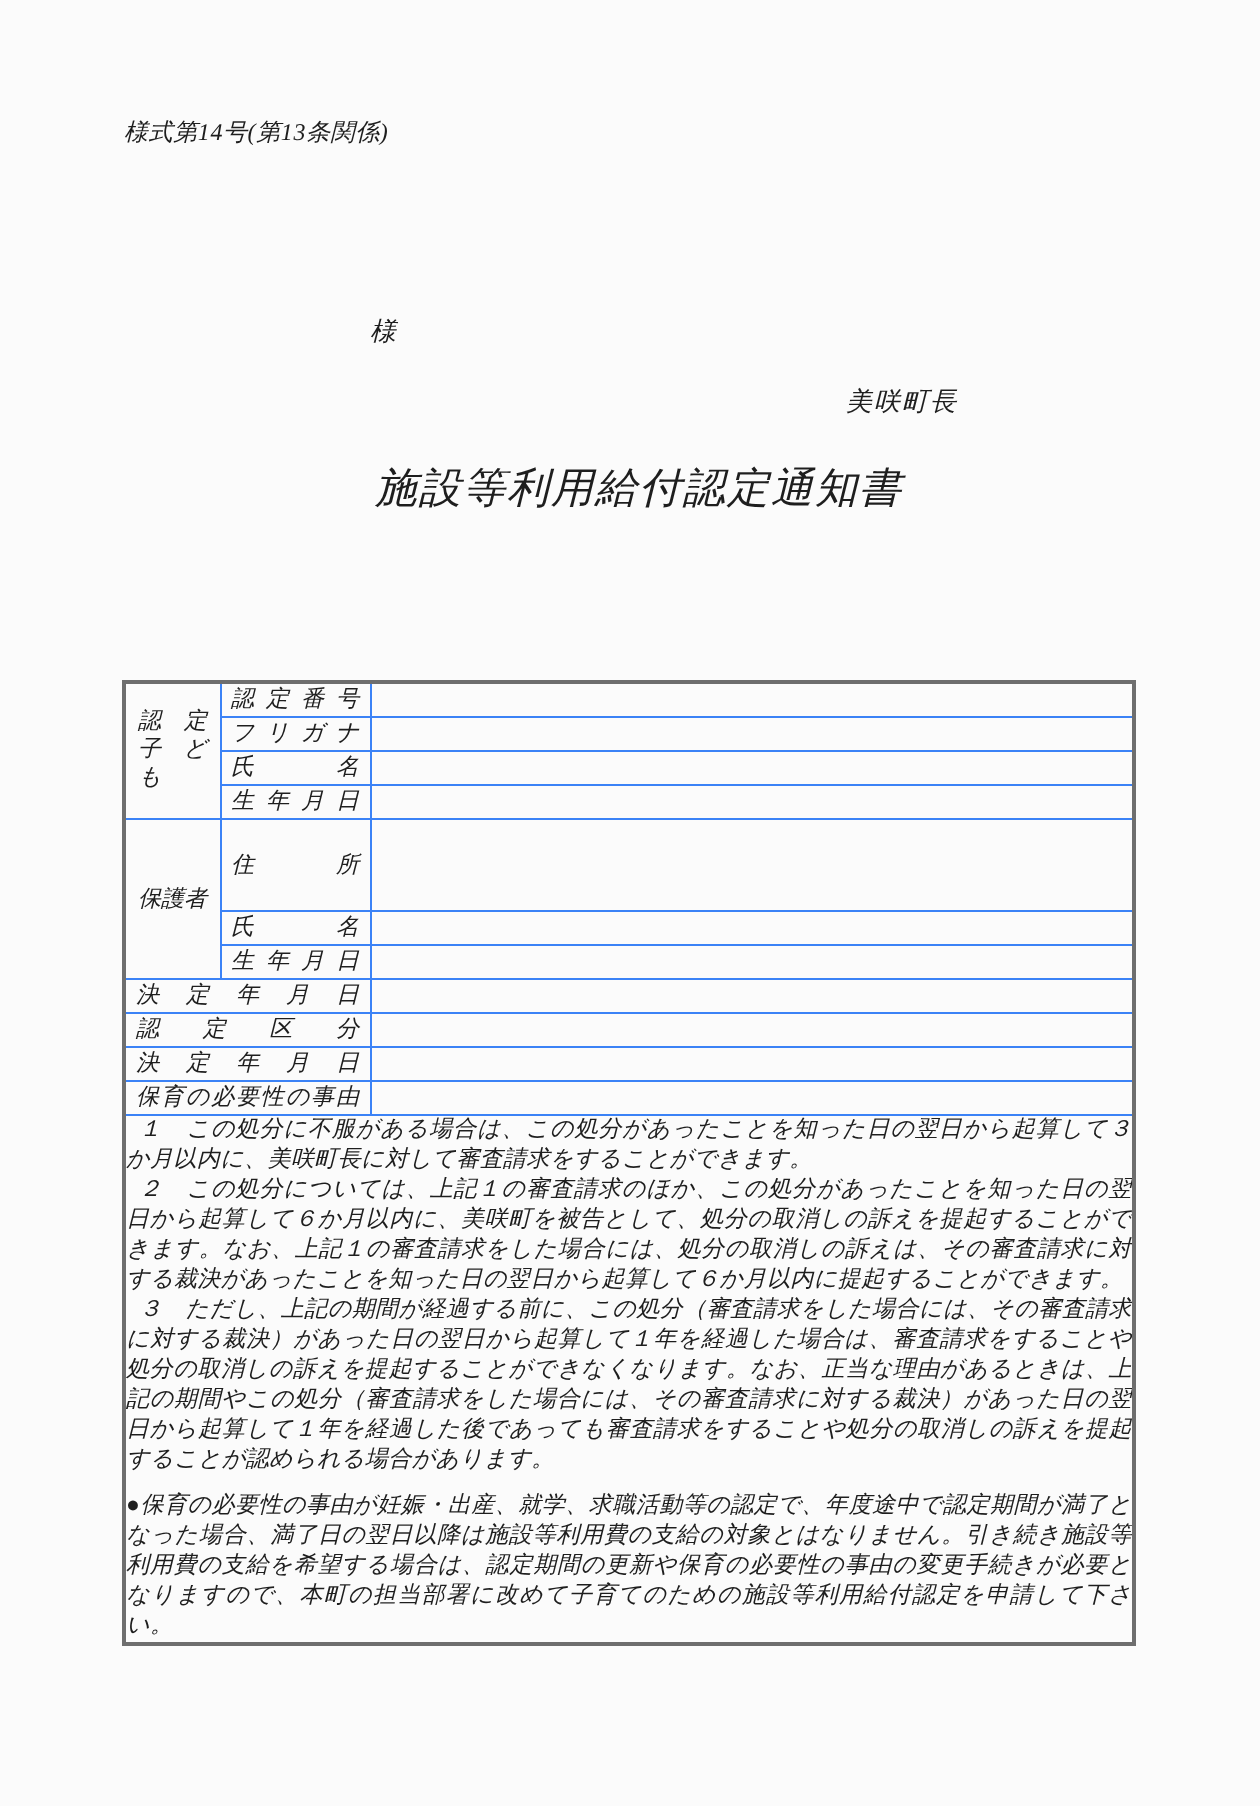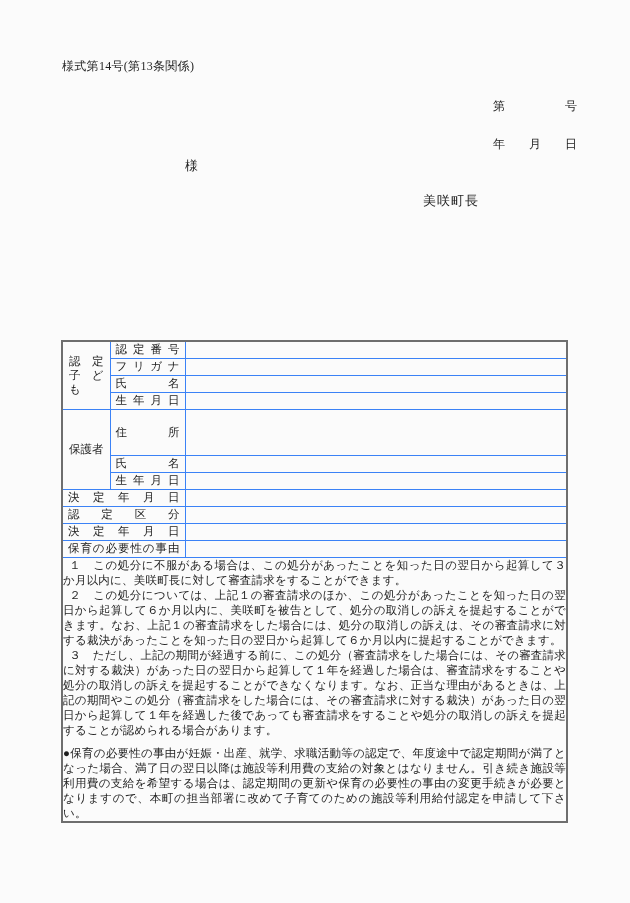--- a/index.html
+++ b/index.html
@@ -7,20 +7,21 @@
     background:#e8e8e8;
     font-family:"Liberation Serif","DejaVu Serif",serif;
   }
   .page{
     position:relative;
     width:630px;height:903px;
     margin:0 auto;
     background:#fbfbfb;
     color:#1e1e1e;
     overflow:hidden;
+    font-style:italic;
   }
   .form-number{
     position:absolute;left:62px;top:58px;
     font-size:12px;letter-spacing:.3px;
   }
   .doc-meta{
     position:absolute;right:53px;top:97px;
     text-align:right;font-size:12px;line-height:19px;
     white-space:pre;
   }
@@ -81,27 +82,26 @@
   p.note-item{margin:0;text-indent:.55em;}
   p.supplement{margin:8px 0 0 0;text-indent:0;}
 </style>
 </head>
 <body>
 
 <div class="page">
 
   <div class="form-number">様式第14号(第13条関係)</div>
 
-  <div class="doc-meta"><span>第　　　　　号</span><br>
-  <span>年　　月　　日</span></div>
 
   <div class="addressee">様</div>
 
   <div class="sender">美咲町長</div>
 
+  <h1 class="title">施設等利用給付認定通知書</h1>
 
 
   <table class="main">
     <colgroup>
       <col class="c-group">
         <col class="c-sub">
         <col>
     </colgroup>
     <tbody>
       <tr class="r">

